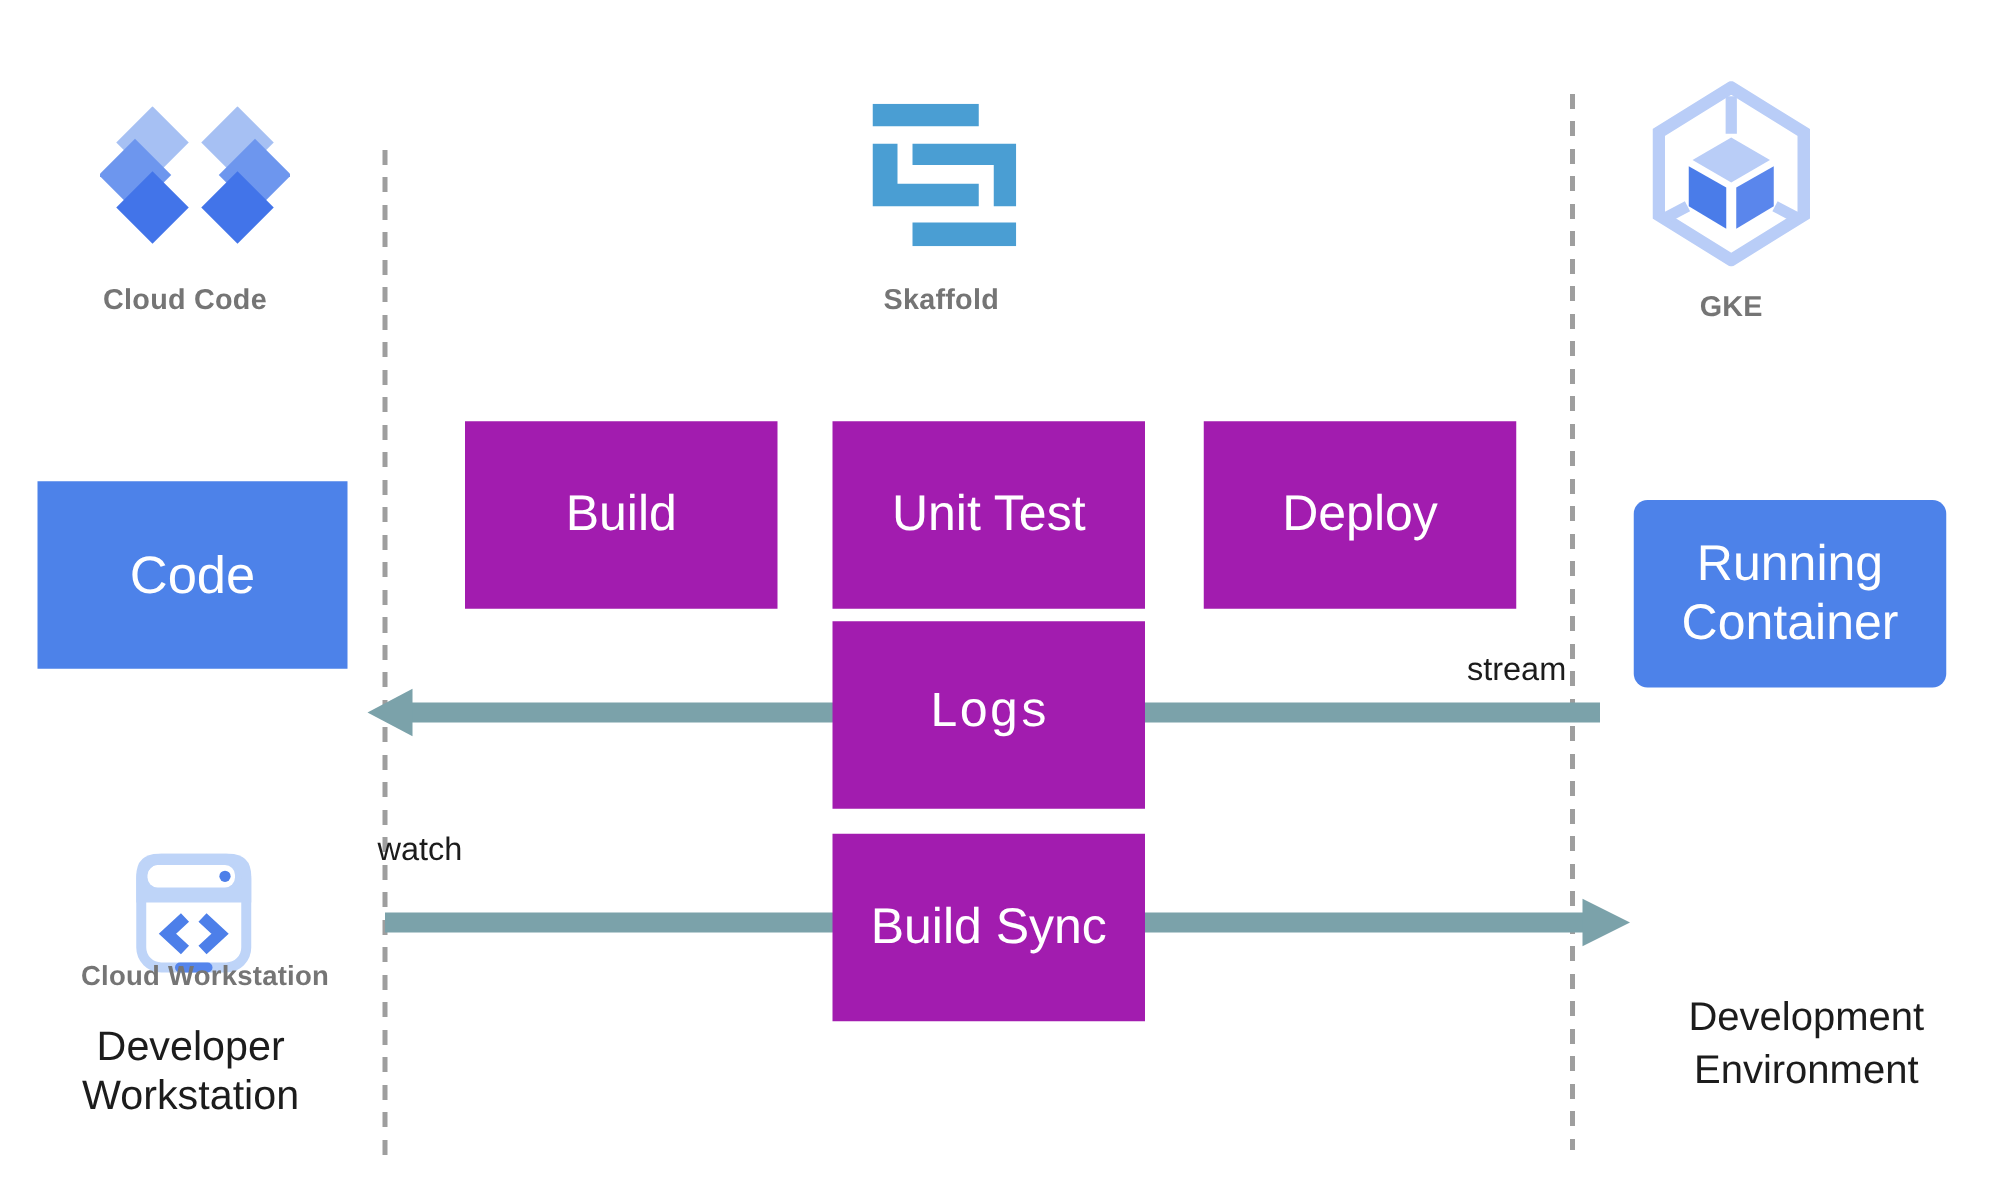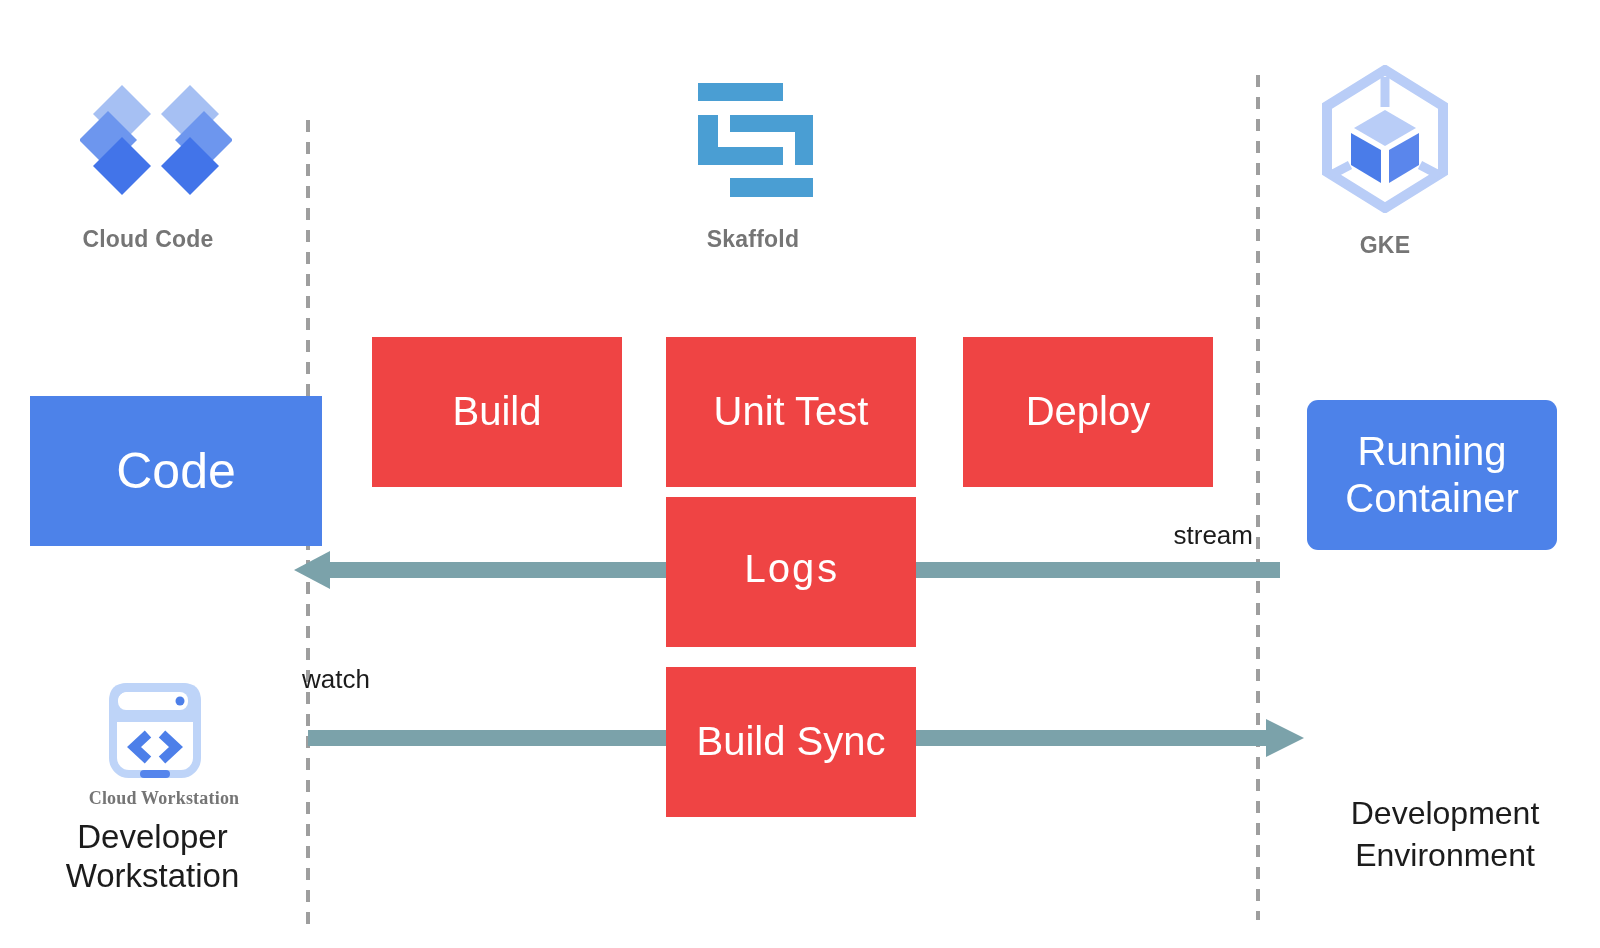--- a/index.html
+++ b/index.html
@@ -14,21 +14,21 @@
   .caption{
     position:absolute;color:#757575;font-weight:700;font-size:23px;text-align:center;
     letter-spacing:0.2px;
   }
   .blk-label{position:absolute;color:#1c1c1c;font-size:26px;line-height:30px;}
   .node{
     position:absolute;display:flex;align-items:center;justify-content:center;
     color:#ffffff;font-size:40px;text-align:center;line-height:1.18;
   }
   .node.blue{background:#4d82e9;}
-  .node.teal{background:#ef4444;}
+  .node.teal{background:#a21caf;}
   .arrow-line{position:absolute;height:16px;background:#7ba2aa;}
   .arrow-head{position:absolute;width:0;height:0;}
   .arrow-head.left{
     border-top:19px solid transparent;border-bottom:19px solid transparent;
     border-right:36px solid #7ba2aa;
   }
   .arrow-head.right{
     border-top:19px solid transparent;border-bottom:19px solid transparent;
     border-left:38px solid #7ba2aa;
   }
@@ -90,38 +90,38 @@
     <line x1="98" y1="100" x2="117" y2="110" stroke="#b9cdf7" stroke-width="9"></line>
     <polygon points="63,45 94,63 63,81 32,63" fill="#b9cdf7"></polygon>
     <polygon points="29,68 59,85 59,118 29,100" fill="#4a7ce9"></polygon>
     <polygon points="97,68 67,85 67,118 97,100" fill="#5a86ec"></polygon>
   </svg>
   <div class="caption" style="left:1310px;width:150px;top:232px;">GKE</div>
 
   <div class="blk-label" style="left:1100px;width:153px;top:520px;text-align:right;">stream</div>
   <div class="blk-label" style="left:302px;top:664px;">watch</div>
 
-  <div class="node blue" style="left:30px;top:396px;width:292px;height:150px;font-size:50px;">Code</div>
+  <div class="node blue" style="left:30px;top:385px;width:248px;height:150px;font-size:42px;">Code</div>
 
   <div class="node teal" style="left:372px;top:337px;width:250px;height:150px;">Build</div>
   <div class="node teal" style="left:963px;top:337px;width:250px;height:150px;">Deploy</div>
   <div class="node teal" style="left:666px;top:337px;width:250px;height:150px;">Unit Test</div>
 
   <div class="node teal" style="left:666px;top:497px;width:250px;height:150px;font-family:Liberation Mono, monospace;">Logs</div>
   <div class="node teal" style="left:666px;top:667px;width:250px;height:150px;">Build Sync</div>
 
   <div class="node blue" style="left:1307px;top:400px;width:250px;height:150px;font-size:40px;padding:0 20px;box-sizing:border-box;border-radius:11px;">Running Container</div>
 
   <svg style="left:108px;top:682px;" width="94" height="97" viewBox="0 0 94 97">
     <path d="M1,40 V19 Q1,1 19,1 H75 Q93,1 93,19 V40 Z" fill="#bed4f8"></path>
     <rect x="10" y="10" width="70" height="18" rx="8" fill="#ffffff"></rect>
     <circle cx="72" cy="19" r="4.5" fill="#4d7fe9"></circle>
     <rect x="5" y="5" width="84" height="87" rx="16" fill="none" stroke="#bed4f8" stroke-width="8"></rect>
     <line x1="36" y1="92" x2="58" y2="92" stroke="#5585ec" stroke-width="8" stroke-linecap="round"></line>
     <polyline points="40,52 26,65 40,78" fill="none" stroke="#4d7fe9" stroke-width="9.5"></polyline>
     <polyline points="54,52 68,65 54,78" fill="none" stroke="#4d7fe9" stroke-width="9.5"></polyline>
   </svg>
-  <div class="caption" style="left:58px;width:212px;top:788px;font-size:18px;font-family:Liberation Serif, serif;">Cloud Workstation</div>
+  <div class="caption" style="left:58px;width:212px;top:768px;font-size:22px;">Cloud Workstation</div>
 
   <div class="footer-label" id="dev-workstation">Developer Workstation</div>
   <div class="footer-label" id="dev-environment">Development Environment</div>
 
 </div>
 
 </body></html>

